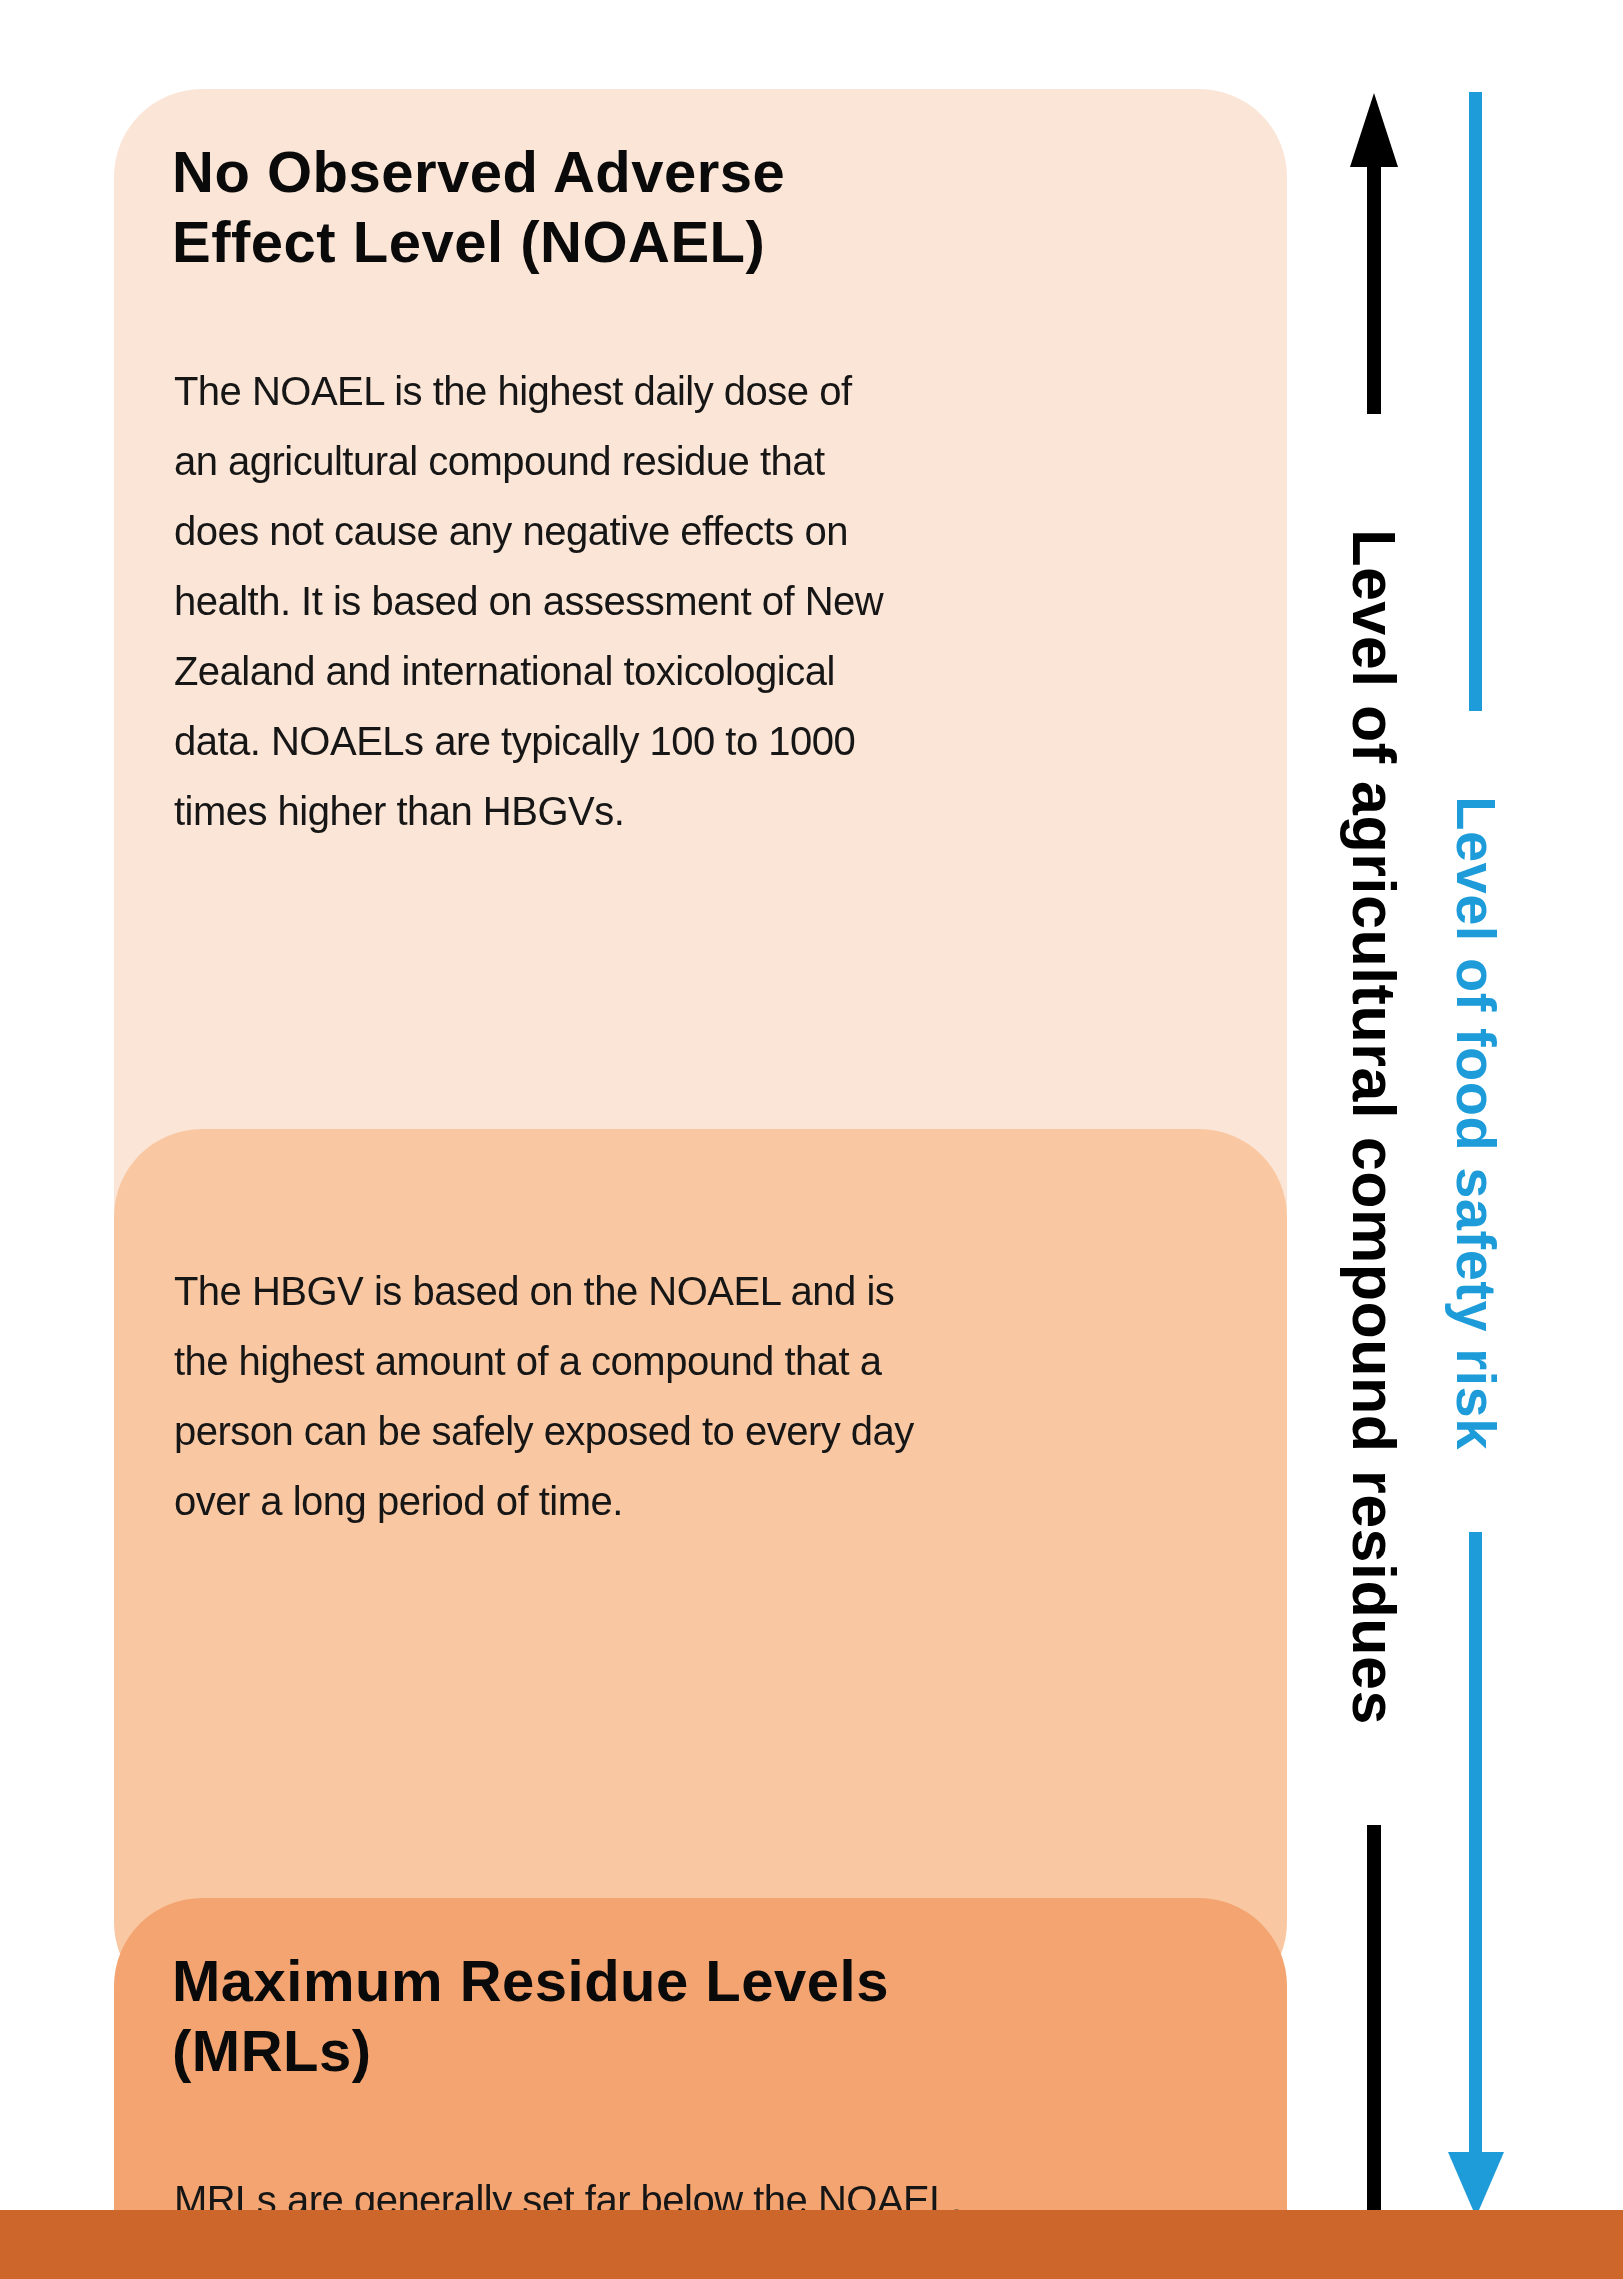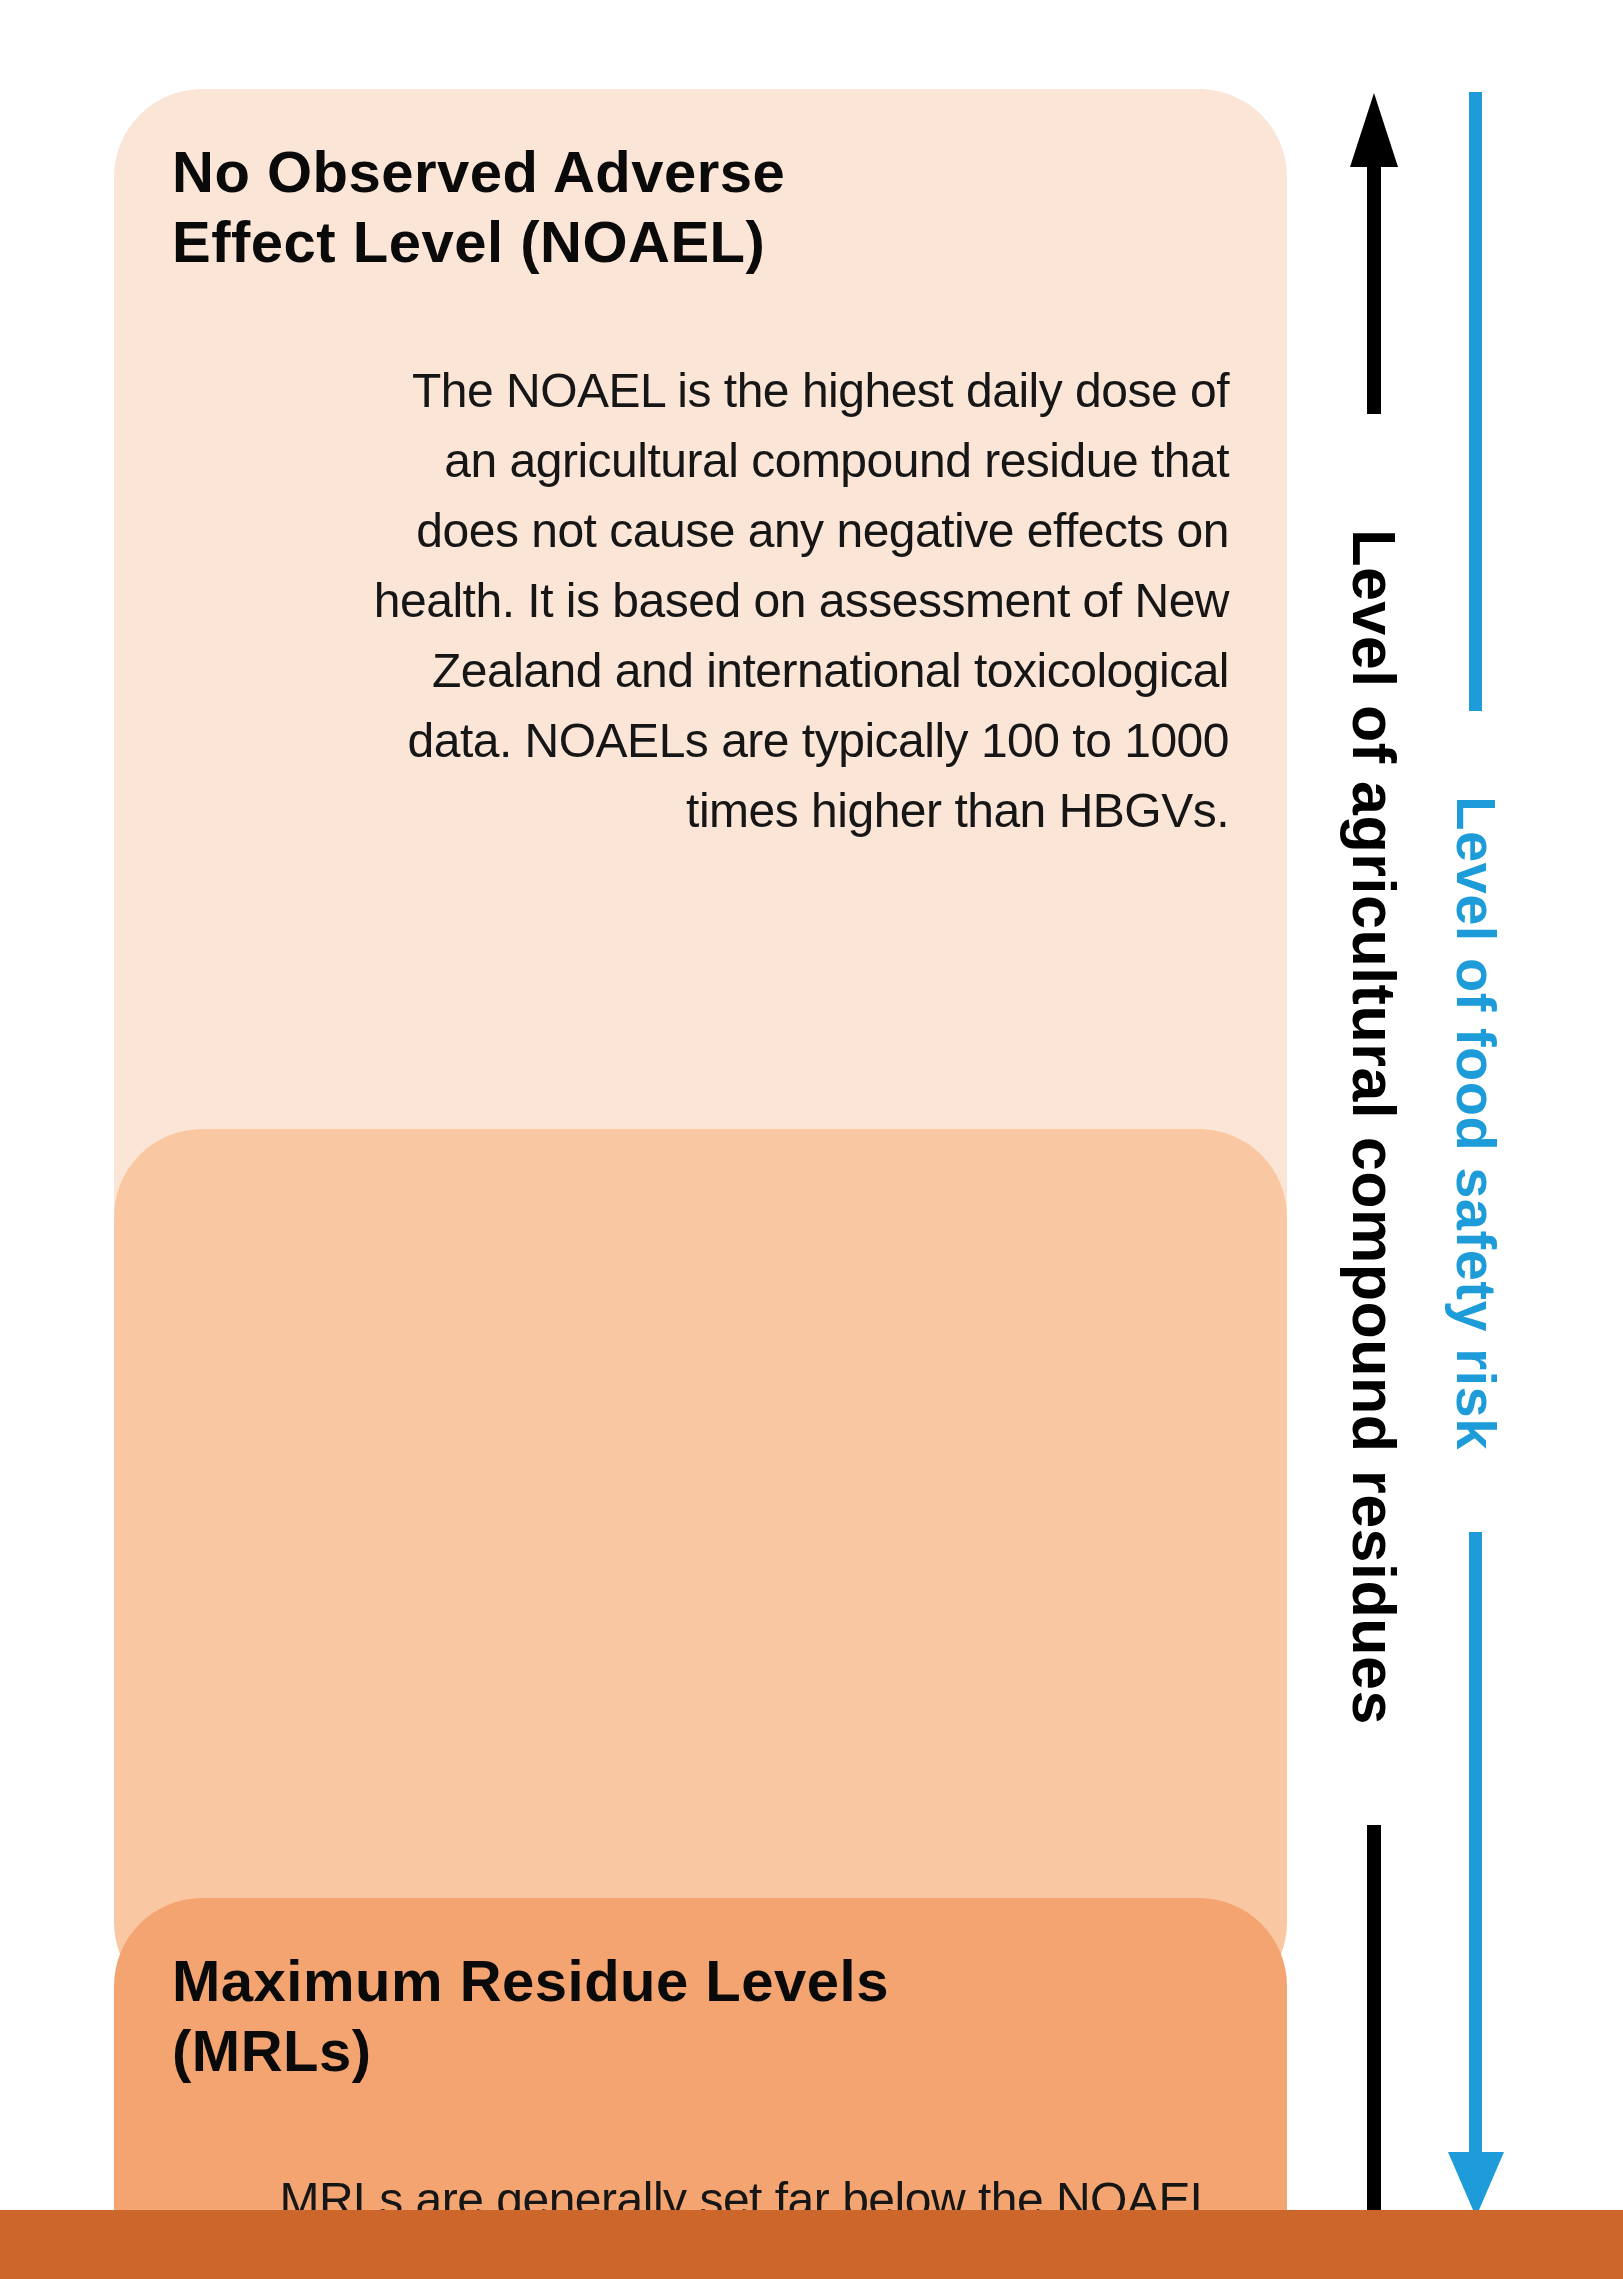--- a/index.html
+++ b/index.html
@@ -28,28 +28,27 @@
   .box-title {
     font-size: 58px;
     line-height: 70px;
     font-weight: 800;
     color: #0a0a0a;
     letter-spacing: 0.5px;
     white-space: pre-line;
     margin: 0;
   }
   .box-body {
-    font-size: 48px;
+    font-size: 40px;
     line-height: 70px;
     font-weight: 400;
     color: #161616;
     letter-spacing: -0.5px;
     white-space: pre-line;
     margin: 79px 0 0 1.9px;
-    text-align: right;
   }
 
   
   .shaft { position: absolute; }
   #black-shaft-top    { left: 1367px; top: 163px;  width: 14px; height: 251px; z-index: 4; }
   #black-shaft-bottom { left: 1367px; top: 1825px; width: 14px; height: 388px; z-index: 4; }
   #black-arrowhead {
     position: absolute; left: 1350px; top: 93px; z-index: 4;
     width: 0; height: 0;
     border-left: 24px solid transparent;
@@ -96,20 +95,24 @@
     <p class="box-body">The NOAEL is the highest daily dose of
 an agricultural compound residue that
 does not cause any negative effects on
 health. It is based on assessment of New
 Zealand and international toxicological
 data. NOAELs are typically 100 to 1000
 times higher than HBGVs.</p>
   </div>
 
   <div class="info-box" id="box-hbgv" style="background-color: rgb(249, 200, 162);">
+    <p class="box-body">The HBGV is based on the NOAEL and is
+the highest amount of a compound that a
+person can be safely exposed to every day
+over a long period of time.</p>
   </div>
 
   <div class="info-box" id="box-mrl" style="background-color: rgb(243, 164, 112); margin-top: 40px;">
     <h2 class="box-title">Maximum Residue Levels
 (MRLs)</h2>
     <p class="box-body">MRLs are generally set far below the NOAEL.</p>
   </div>
 
   <div id="black-arrowhead" style="border-bottom-color: rgb(0, 0, 0);"></div>
   <div class="shaft" id="black-shaft-top" style="background-color: rgb(0, 0, 0);"></div>

